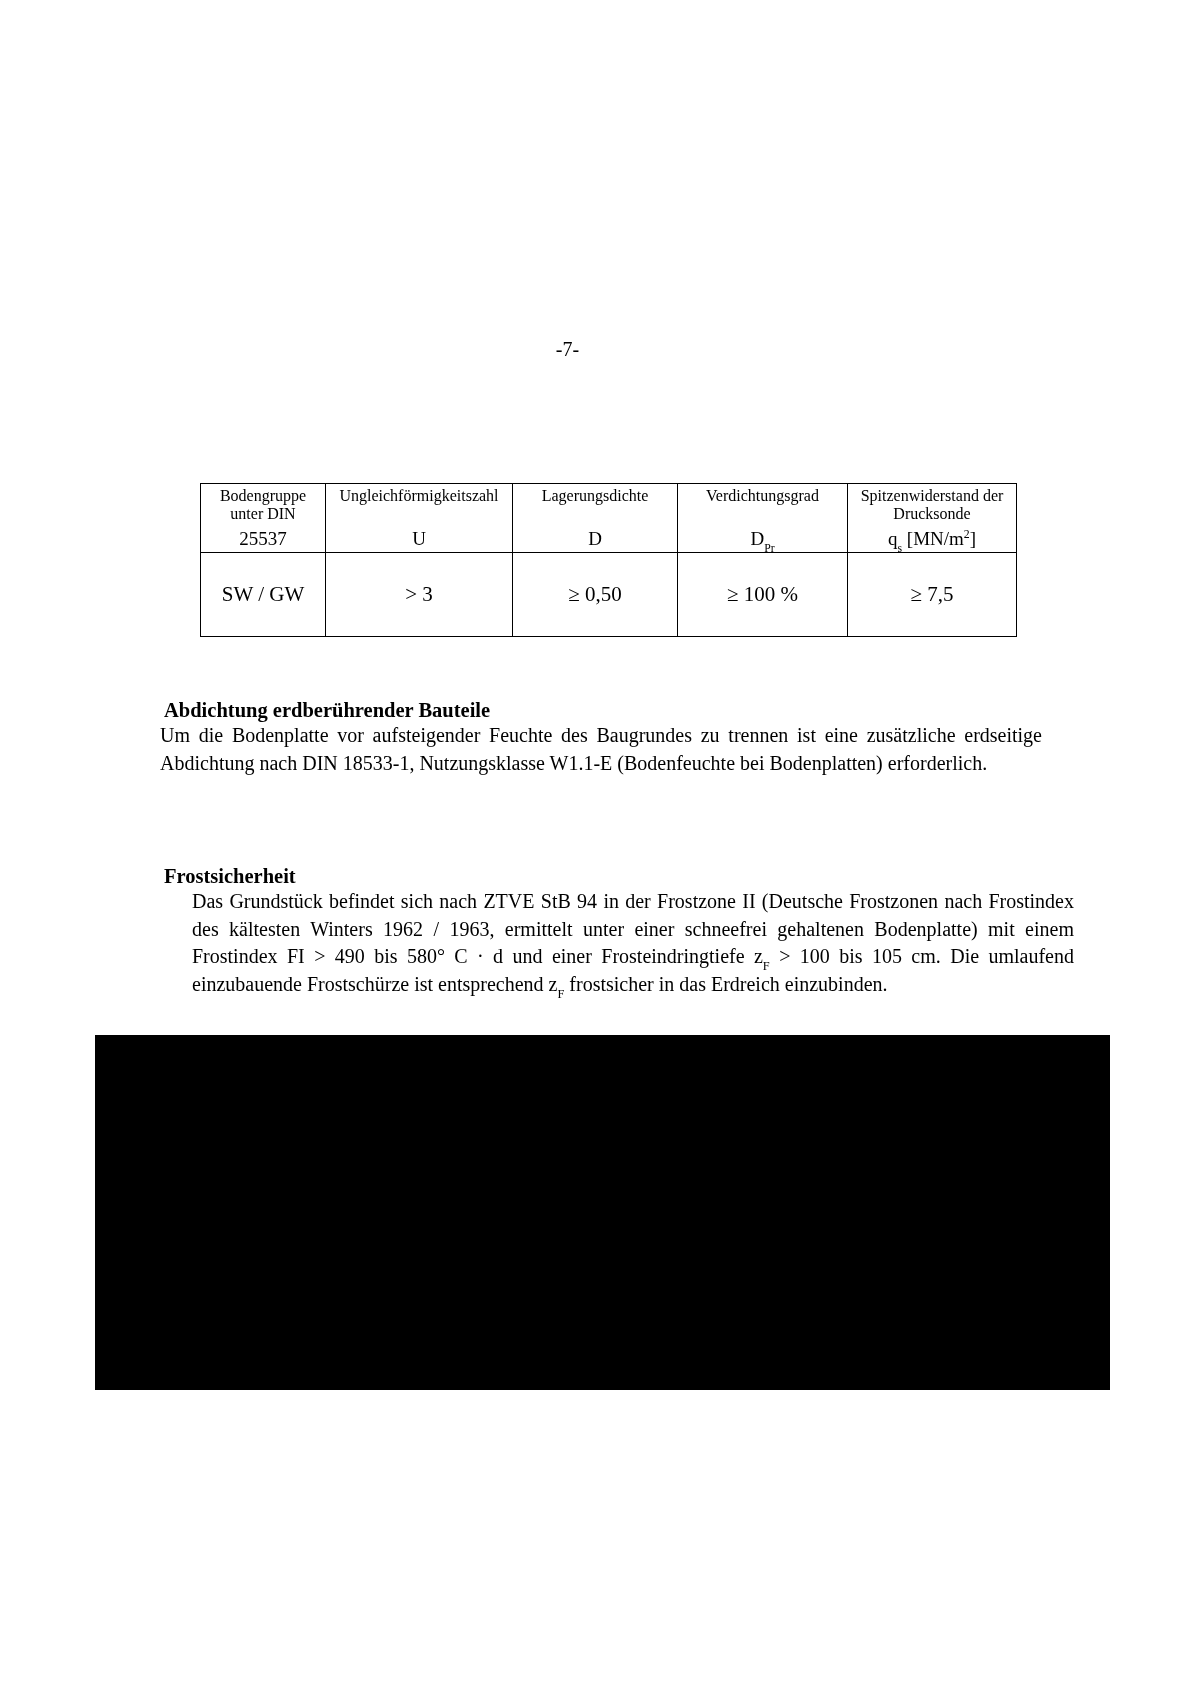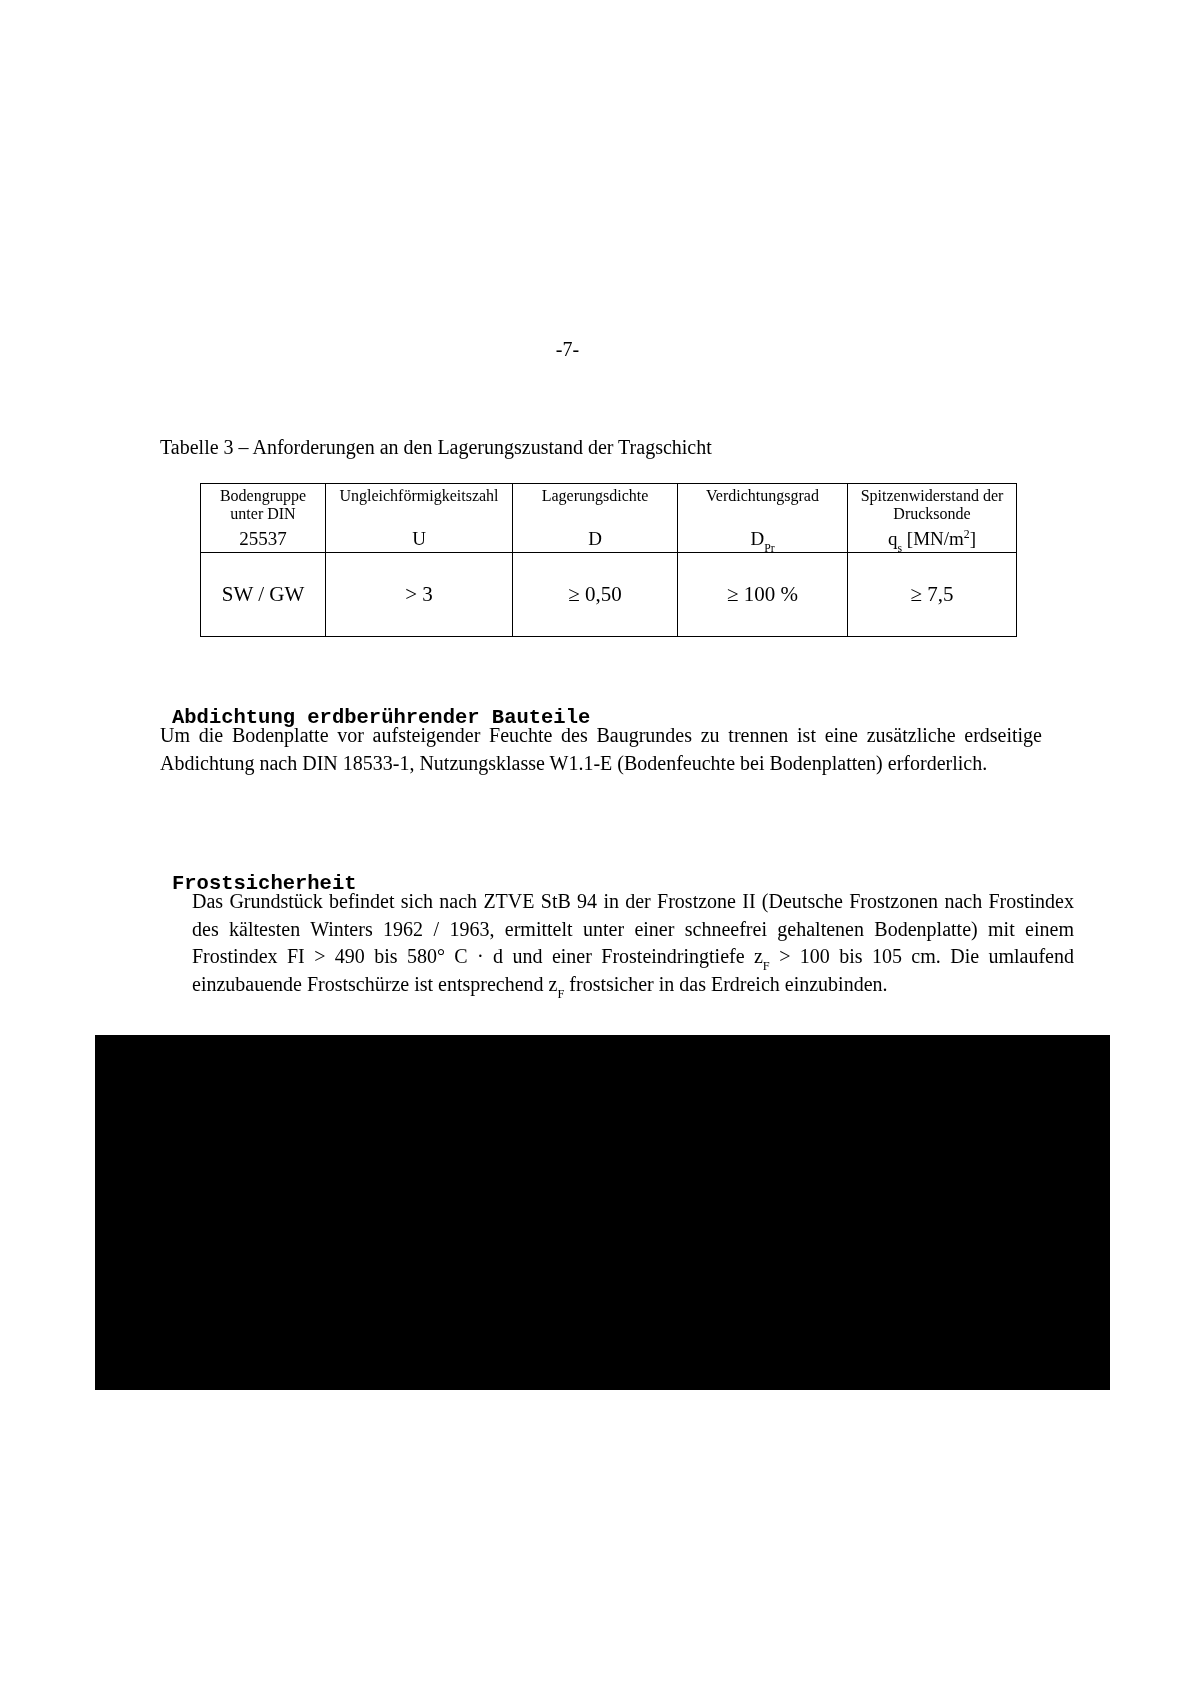--- a/index.html
+++ b/index.html
@@ -40,22 +40,22 @@
   .thname { font-size:16px; line-height:18px; text-align:center; }
   .thname .l { display:block; }
   .thsym { font-size:19px; line-height:21px; }
   td.val {
     text-align:center; vertical-align:middle;
     font-size:21px;
   }
   sub { font-size:0.62em; line-height:0; position:relative; top:0.18em; }
   sup { font-size:0.62em; line-height:0; }
   .h2 {
-    position:absolute; left:160px; margin:12px;
-    font-family:Liberation Mono, monospace;
+    position:absolute; left:160px; margin:4px;
+    font-family:Liberation Serif, serif;
     font-weight:bold; font-size:20.5px; line-height:24px;
     white-space:nowrap;
   }
   .h2.abdichtung { top:694px; }
   .h2.frost { top:860px; }
   .para {
     position:absolute; left:160px; width:882px; margin:0;
     font-size:20px; line-height:27.5px;
     text-align:justify;
   }
@@ -67,21 +67,20 @@
     background:#000000;
   }
 </style>
 </head>
 <body>
 
 <div class="page">
 
   <div class="pagenum">-7-</div>
 
-  <div class="caption">Tabelle 3 – Anforderungen an den Lagerungszustand der Tragschicht</div>
 
   <table class="reqtable">
     <colgroup>
       <col style="width:125px">
       <col style="width:187px">
       <col style="width:165px">
       <col style="width:170px">
       <col style="width:169px">
     </colgroup>
     <thead>

